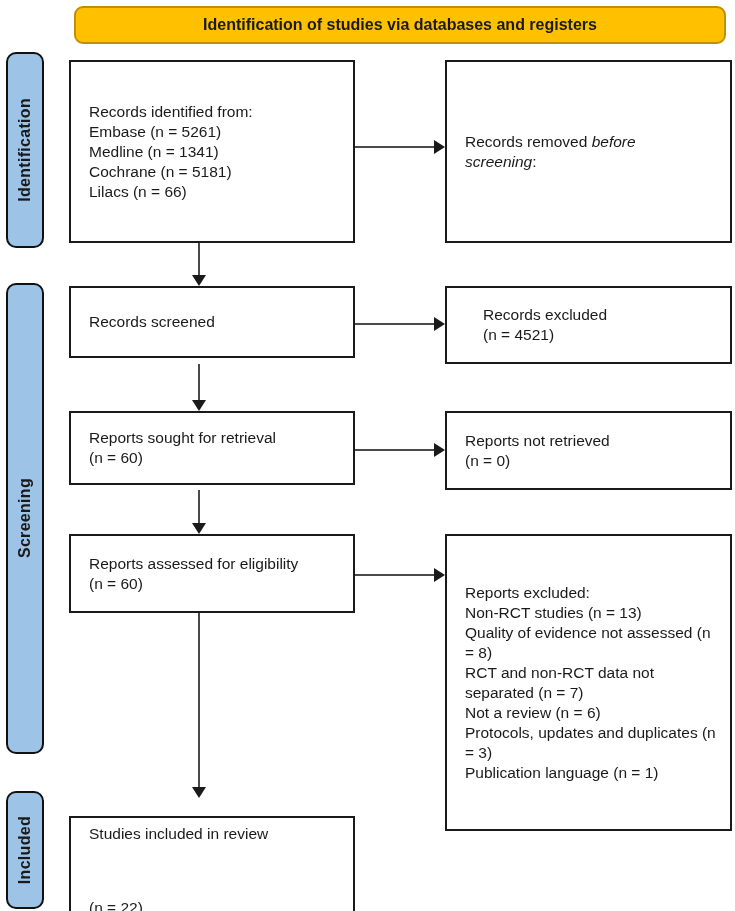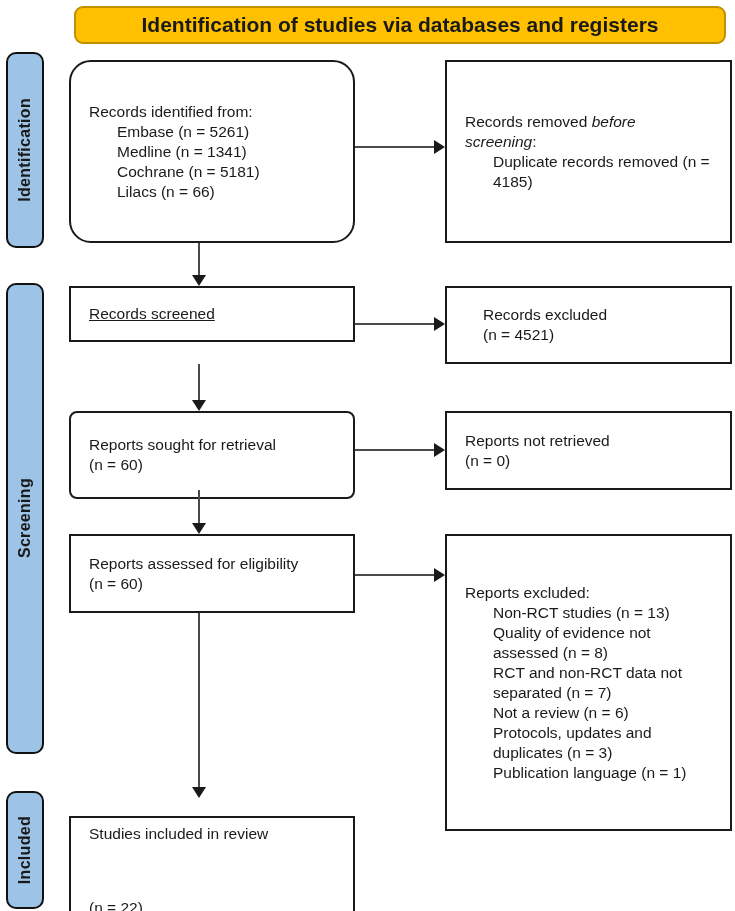--- a/index.html
+++ b/index.html
@@ -20,21 +20,21 @@
     overflow:hidden;
   }
   
   .banner{
     position:absolute;left:74px;top:6px;width:652px;height:38px;
     background:var(--banner-bg);
     border:2px solid var(--banner-border);
     border-radius:9px;
     box-sizing:border-box;
     display:flex;align-items:center;justify-content:center;
-    font-weight:bold;font-size:21px;
+    font-weight:bold;font-size:16px;
   }
   
   .stage{
     position:absolute;left:6px;width:38px;
     background:var(--stage-bg);
     border:2.5px solid #111;
     border-radius:10px;
     box-sizing:border-box;
     display:flex;align-items:center;justify-content:center;
   }
@@ -48,21 +48,21 @@
   
   .box{
     position:absolute;
     background:#ffffff;
     border:2.5px solid var(--box-border);
     box-sizing:border-box;
     display:flex;flex-direction:column;justify-content:center;
     padding:6px 10px 6px 18px;
     font-size:15.5px;line-height:20px;
   }
-  .box .ind{margin-left:28px;}
+  .box .ind{}
   .box .t-narrow{max-width:205px;}
   .col-l{left:69px;width:286px;}
   .col-r{left:445px;width:287px;}
   
   .v-arrow{position:absolute;width:2px;background:var(--arrow-line);}
   .v-arrow::after{
     content:"";position:absolute;left:-6px;bottom:-10px;
     border-left:7px solid transparent;border-right:7px solid transparent;
     border-top:11px solid var(--arrow-head);
   }
@@ -86,42 +86,41 @@
   <div class="stage" style="top:52px;height:196px;">
     <span class="vtext">Identification</span>
   </div>
   <div class="stage" style="top:283px;height:471px;">
     <span class="vtext">Screening</span>
   </div>
   <div class="stage" style="top:791px;height:118px;">
     <span class="vtext">Included</span>
   </div>
 
-  <div class="box col-l" style="top:60px;height:183px;border-radius:22px;">
+  <div class="box col-l" style="top:60px;height:183px;">
     <div>Records identified from:</div>
     <div class="ind">Embase (n = 5261)</div>
     <div class="ind">Medline (n = 1341)</div>
     <div class="ind">Cochrane (n = 5181)</div>
     <div class="ind">Lilacs (n = 66)</div>
   </div>
 
   <div class="box col-r" style="top:60px;height:183px;">
     <div class="t-narrow"><span>Records removed </span><i>before screening</i><span>:</span></div>
-    <div class="ind">Duplicate records removed (n = 4185)</div>
   </div>
 
-  <div class="box col-l" style="top:286px;height:56px;text-decoration:underline;">
+  <div class="box col-l" style="top:286px;height:72px;">
     <div>Records screened</div>
   </div>
   <div class="box col-r" style="top:286px;height:78px;padding-left:36px;">
     <div>Records excluded</div>
     <div>(n = 4521)</div>
   </div>
 
-  <div class="box col-l" style="top:411px;height:88px;border-radius:8px;">
+  <div class="box col-l" style="top:411px;height:74px;">
     <div>Reports sought for retrieval</div>
     <div>(n = 60)</div>
   </div>
   <div class="box col-r" style="top:411px;height:79px;">
     <div>Reports not retrieved</div>
     <div>(n = 0)</div>
   </div>
 
   <div class="box col-l" style="top:534px;height:79px;">
     <div>Reports assessed for eligibility</div>

